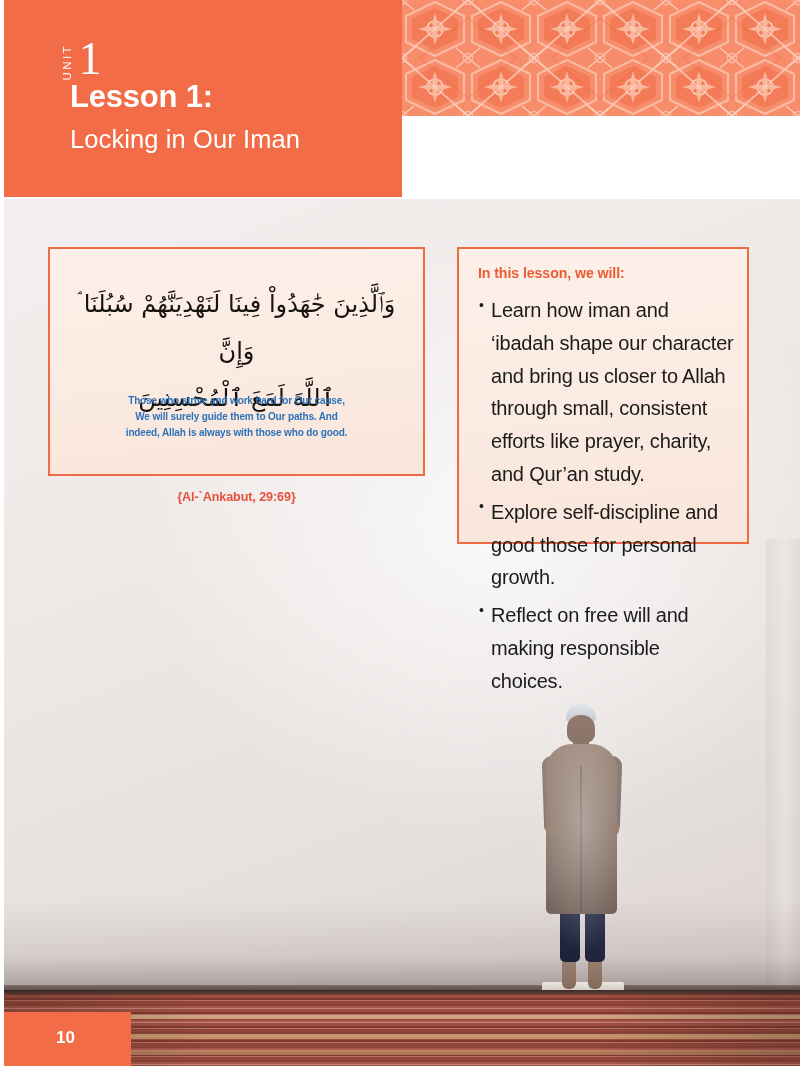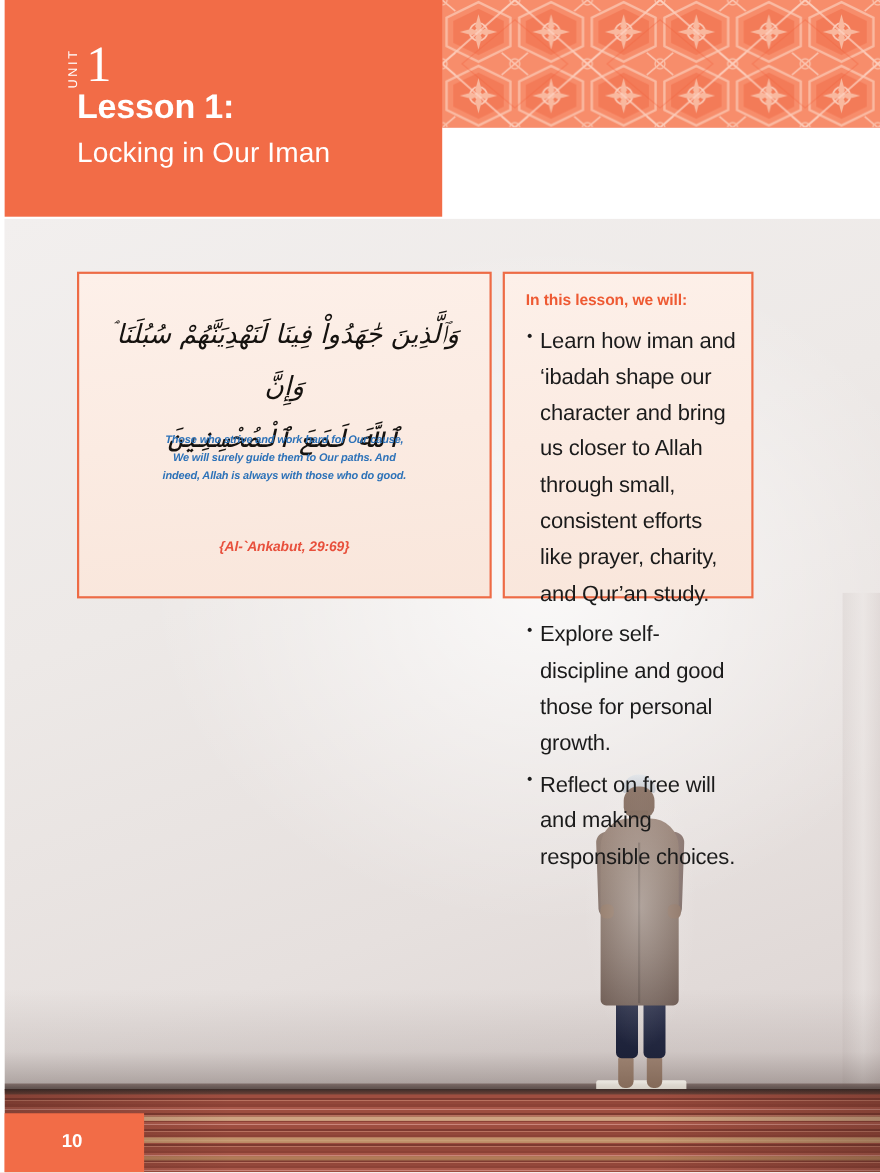--- a/index.html
+++ b/index.html
@@ -246,30 +246,29 @@
     background: linear-gradient(90deg, rgba(200,190,188,0.28) 0%, rgba(235,230,228,0.55) 55%, rgba(210,200,198,0.4) 100%);
   }
 
   
   .box {
     position: absolute;
     border: 2px solid #EE6B45;
     background: linear-gradient(175deg, #FDF0E9 0%, #F9E6DB 100%);
   }
   .box-verse {
-    left: 70px;
+    left: 48px;
     top: 247px;
     width: 377px;
-    height: 297px;
-    font-style: italic;
+    height: 229px;
   }
   .box-objectives {
     left: 457px;
     top: 247px;
-    width: 228px;
+    width: 292px;
     height: 297px;
   }
 
   .arabic {
     position: absolute;
     left: 14px;
     right: 14px;
     top: 32px;
     text-align: center;
     direction: rtl;

